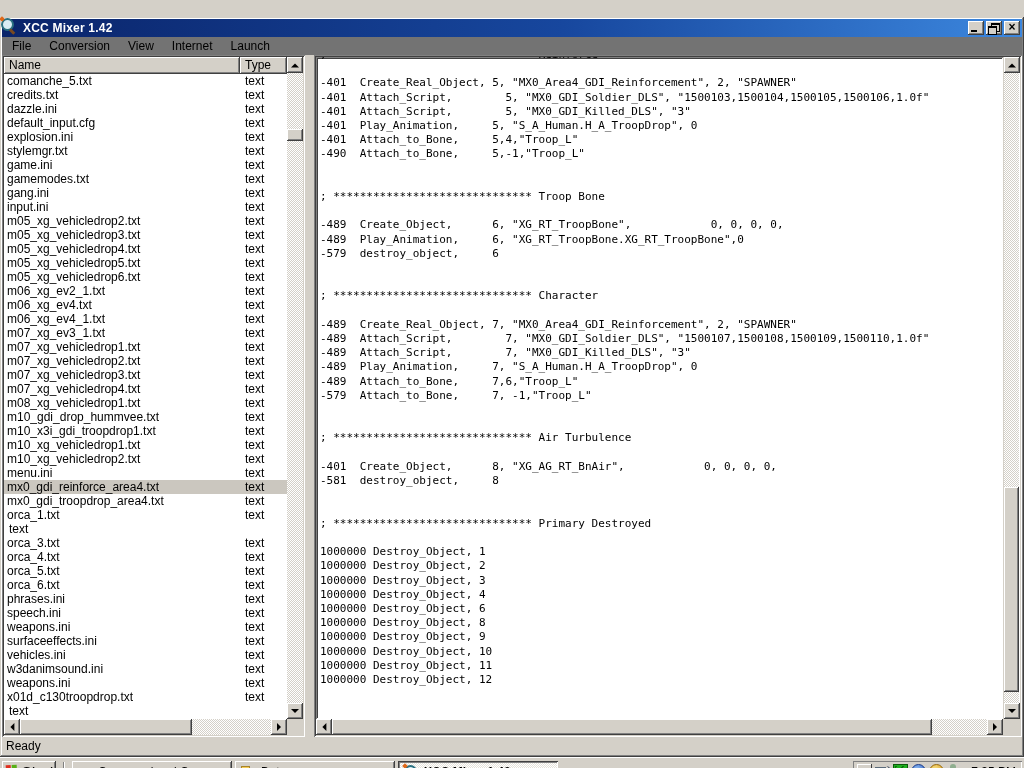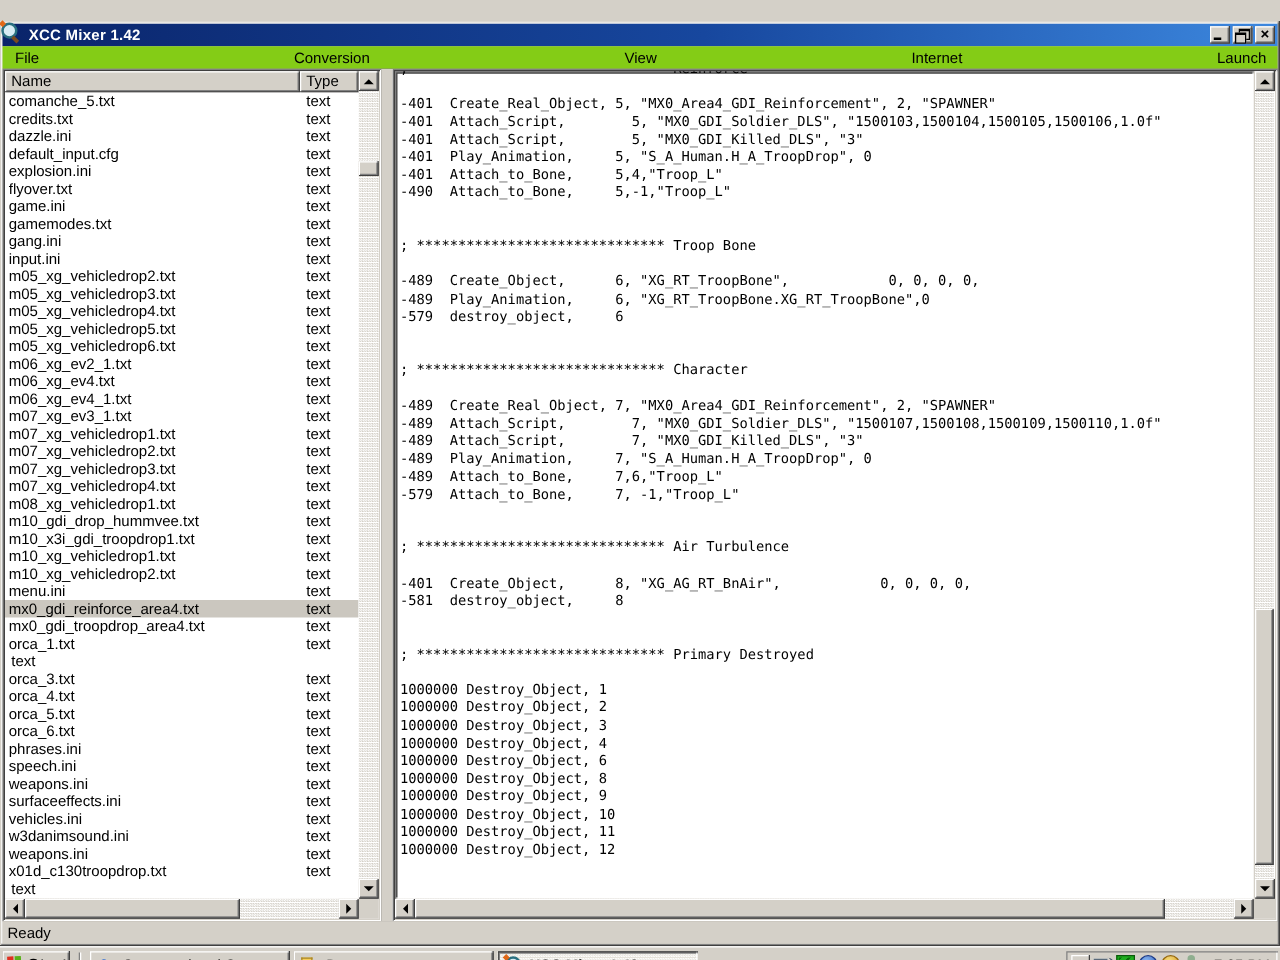--- a/index.html
+++ b/index.html
@@ -23,25 +23,25 @@
   .win-btn { width:16px; height:14px; background:#d4d0c8; position:relative;
     box-shadow: inset -1px -1px 0 #404040, inset 1px 1px 0 #fff, inset -2px -2px 0 #808080; }
   .btn-min::before { content:""; position:absolute; left:3px; bottom:3px; width:6px; height:2px; background:#000; }
   .btn-restore::before { content:""; position:absolute; left:5px; top:2px; width:7px; height:6px;
     border:1px solid #000; border-top:2px solid #000; background:#d4d0c8; }
   .btn-restore::after { content:""; position:absolute; left:2px; top:5px; width:7px; height:6px;
     border:1px solid #000; border-top:2px solid #000; background:#d4d0c8; }
   .btn-close::before { content:"×"; position:absolute; left:0; right:0; top:-1px; text-align:center;
     font:bold 12px/14px "Liberation Sans",sans-serif; }
 
-  .menubar { height:18px; flex:none; display:flex; align-items:center; background:#84cc16; padding-left:1px;justify-content:space-between; }
+  .menubar { height:18px; flex:none; display:flex; align-items:center; background:#737373; padding-left:1px; }
   .menu-item { padding:0 9px; line-height:17px; cursor:default; }
 
   
-  .main { flex:1; display:flex; background:#404040; overflow:hidden; }
+  .main { flex:1; display:flex; background:#86efac; overflow:hidden; }
 
   .pane-border { box-shadow: inset 1px 1px 0 #808080, inset -1px -1px 0 #fff, inset 2px 2px 0 #404040, inset -2px -2px 0 #d4d0c8; padding:2px; }
 
   .left-pane { width:303px; flex:none; display:grid; grid-template-columns:1fr 16px; grid-template-rows:1fr 16px; background:#fff; }
   .list-wrap { display:flex; flex-direction:column; overflow:hidden; background:#fff; }
   .list-header { height:17px; flex:none; display:flex; background:#d4d0c8; }
   .hdr-cell { box-shadow: inset -1px -1px 0 #404040, inset 1px 1px 0 #fff, inset -2px -2px 0 #808080;
     line-height:17px; padding-left:5px; overflow:hidden; white-space:nowrap; }
   .hdr-name { width:236px; flex:none; }
   .hdr-type { flex:1; }
@@ -190,21 +190,21 @@
               </div>
               <div class="file-row">
                 <span class="cell-name">default_input.cfg</span>
                 <span class="cell-type">text</span>
               </div>
               <div class="file-row">
                 <span class="cell-name">explosion.ini</span>
                 <span class="cell-type">text</span>
               </div>
               <div class="file-row">
-                <span class="cell-name">flyover.txt</span>
+                <span class="cell-name">stylemgr.txt</span>
                 <span class="cell-type">text</span>
               </div>
               <div class="file-row">
                 <span class="cell-name">game.ini</span>
                 <span class="cell-type">text</span>
               </div>
               <div class="file-row">
                 <span class="cell-name">gamemodes.txt</span>
                 <span class="cell-type">text</span>
               </div>

